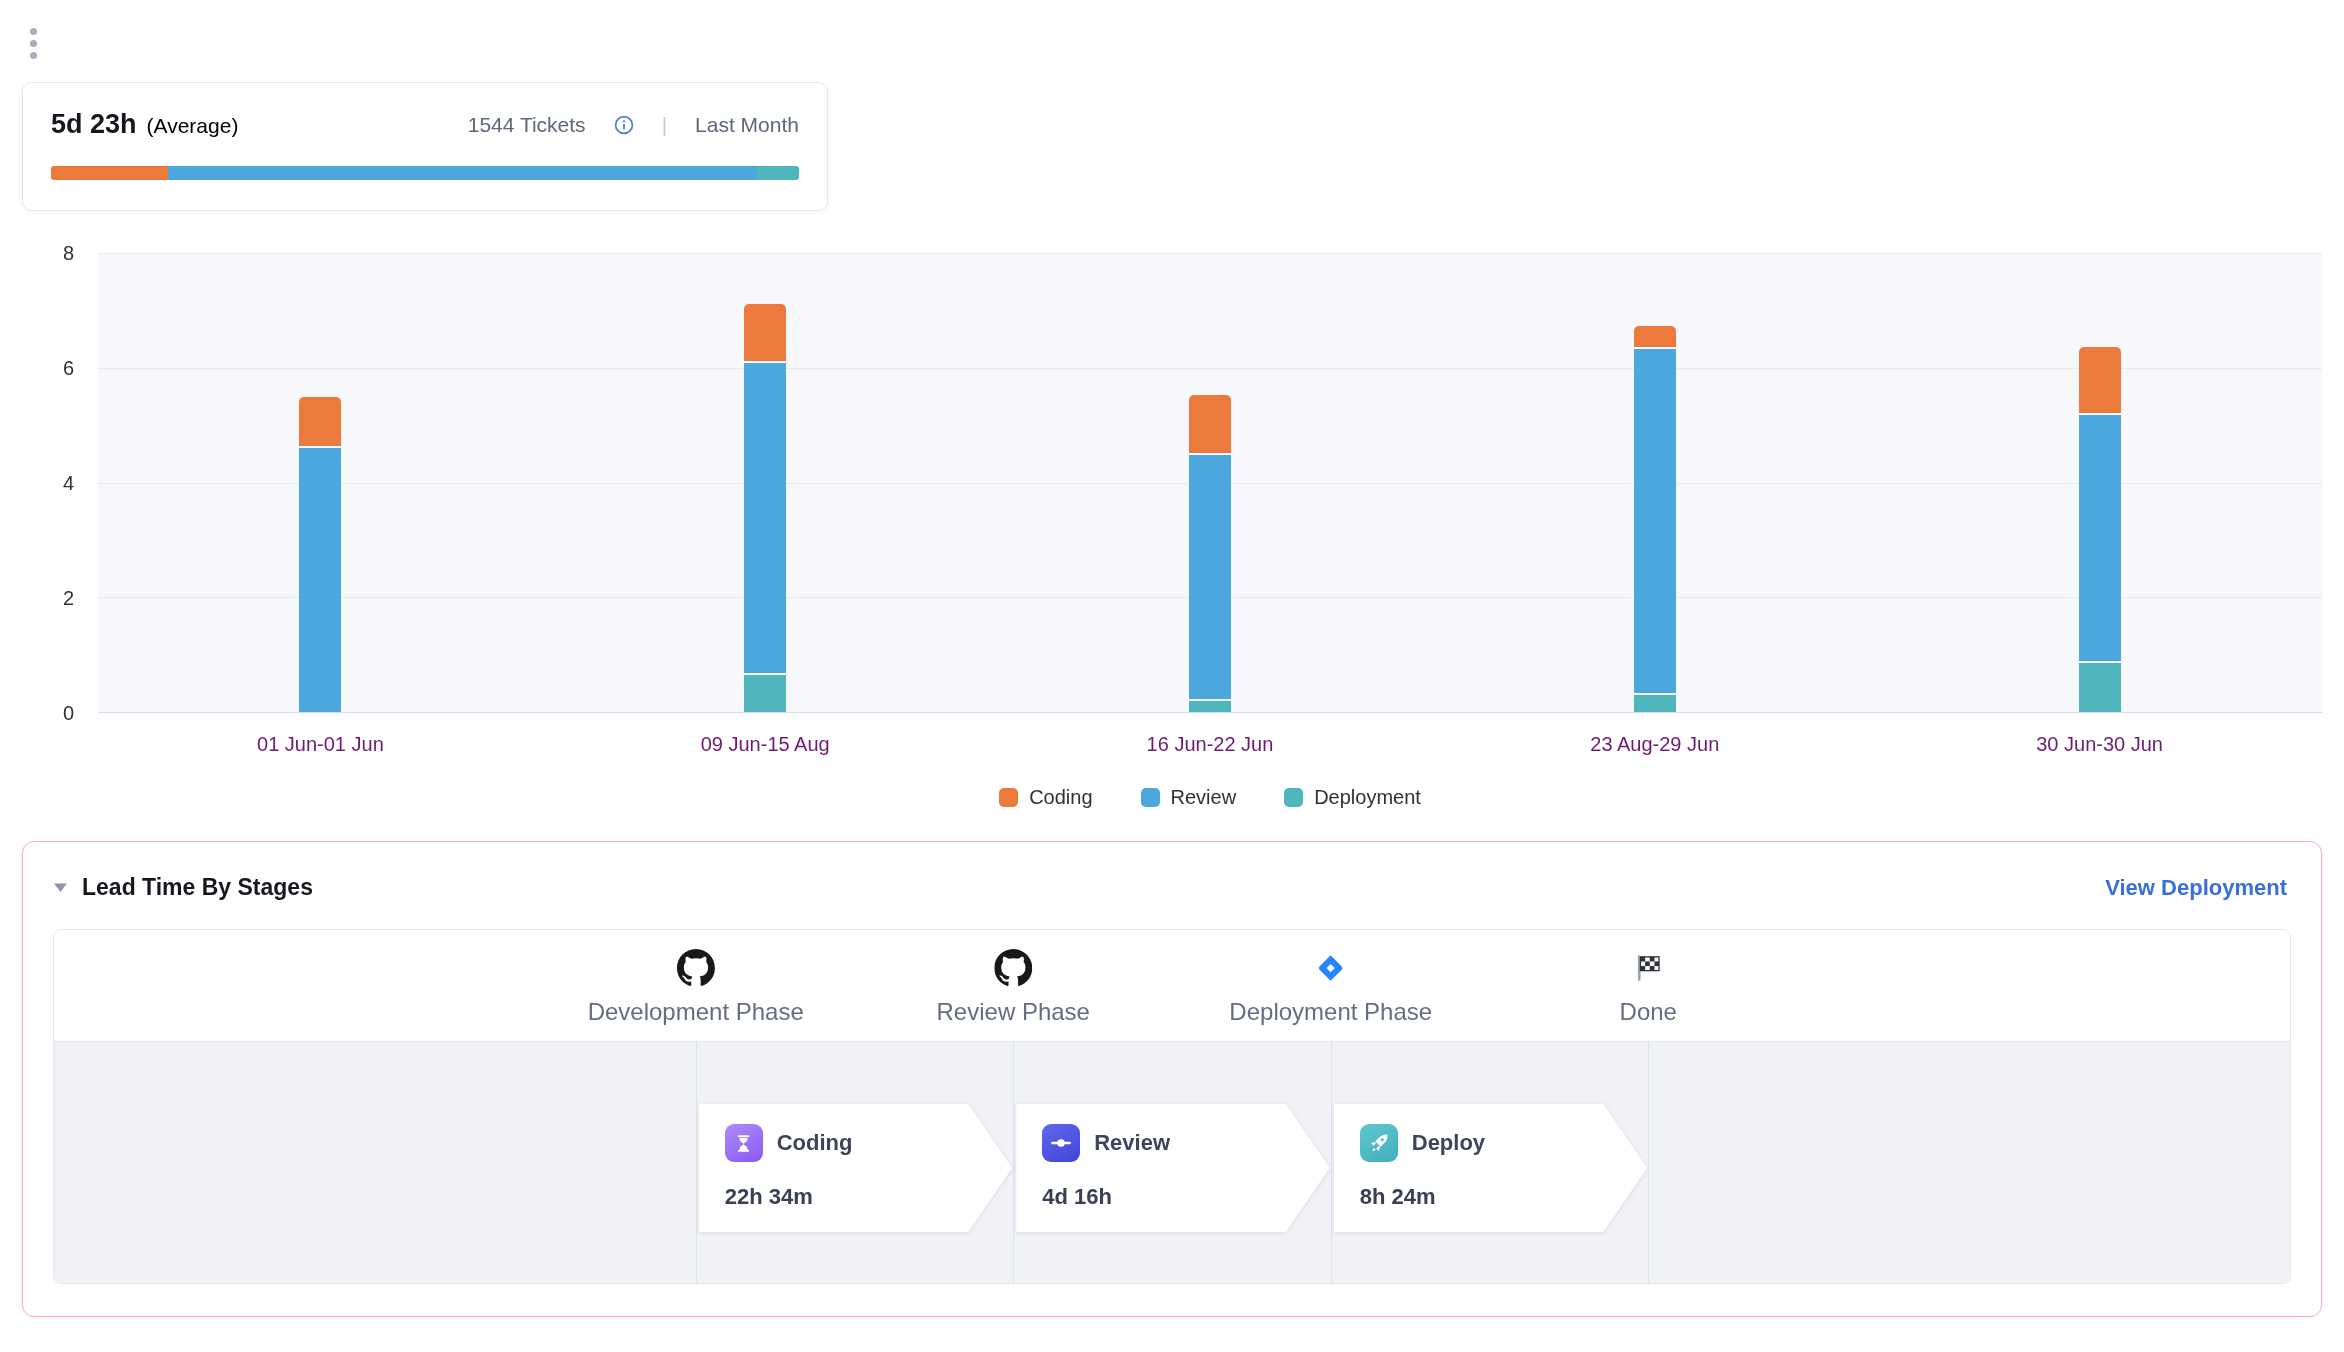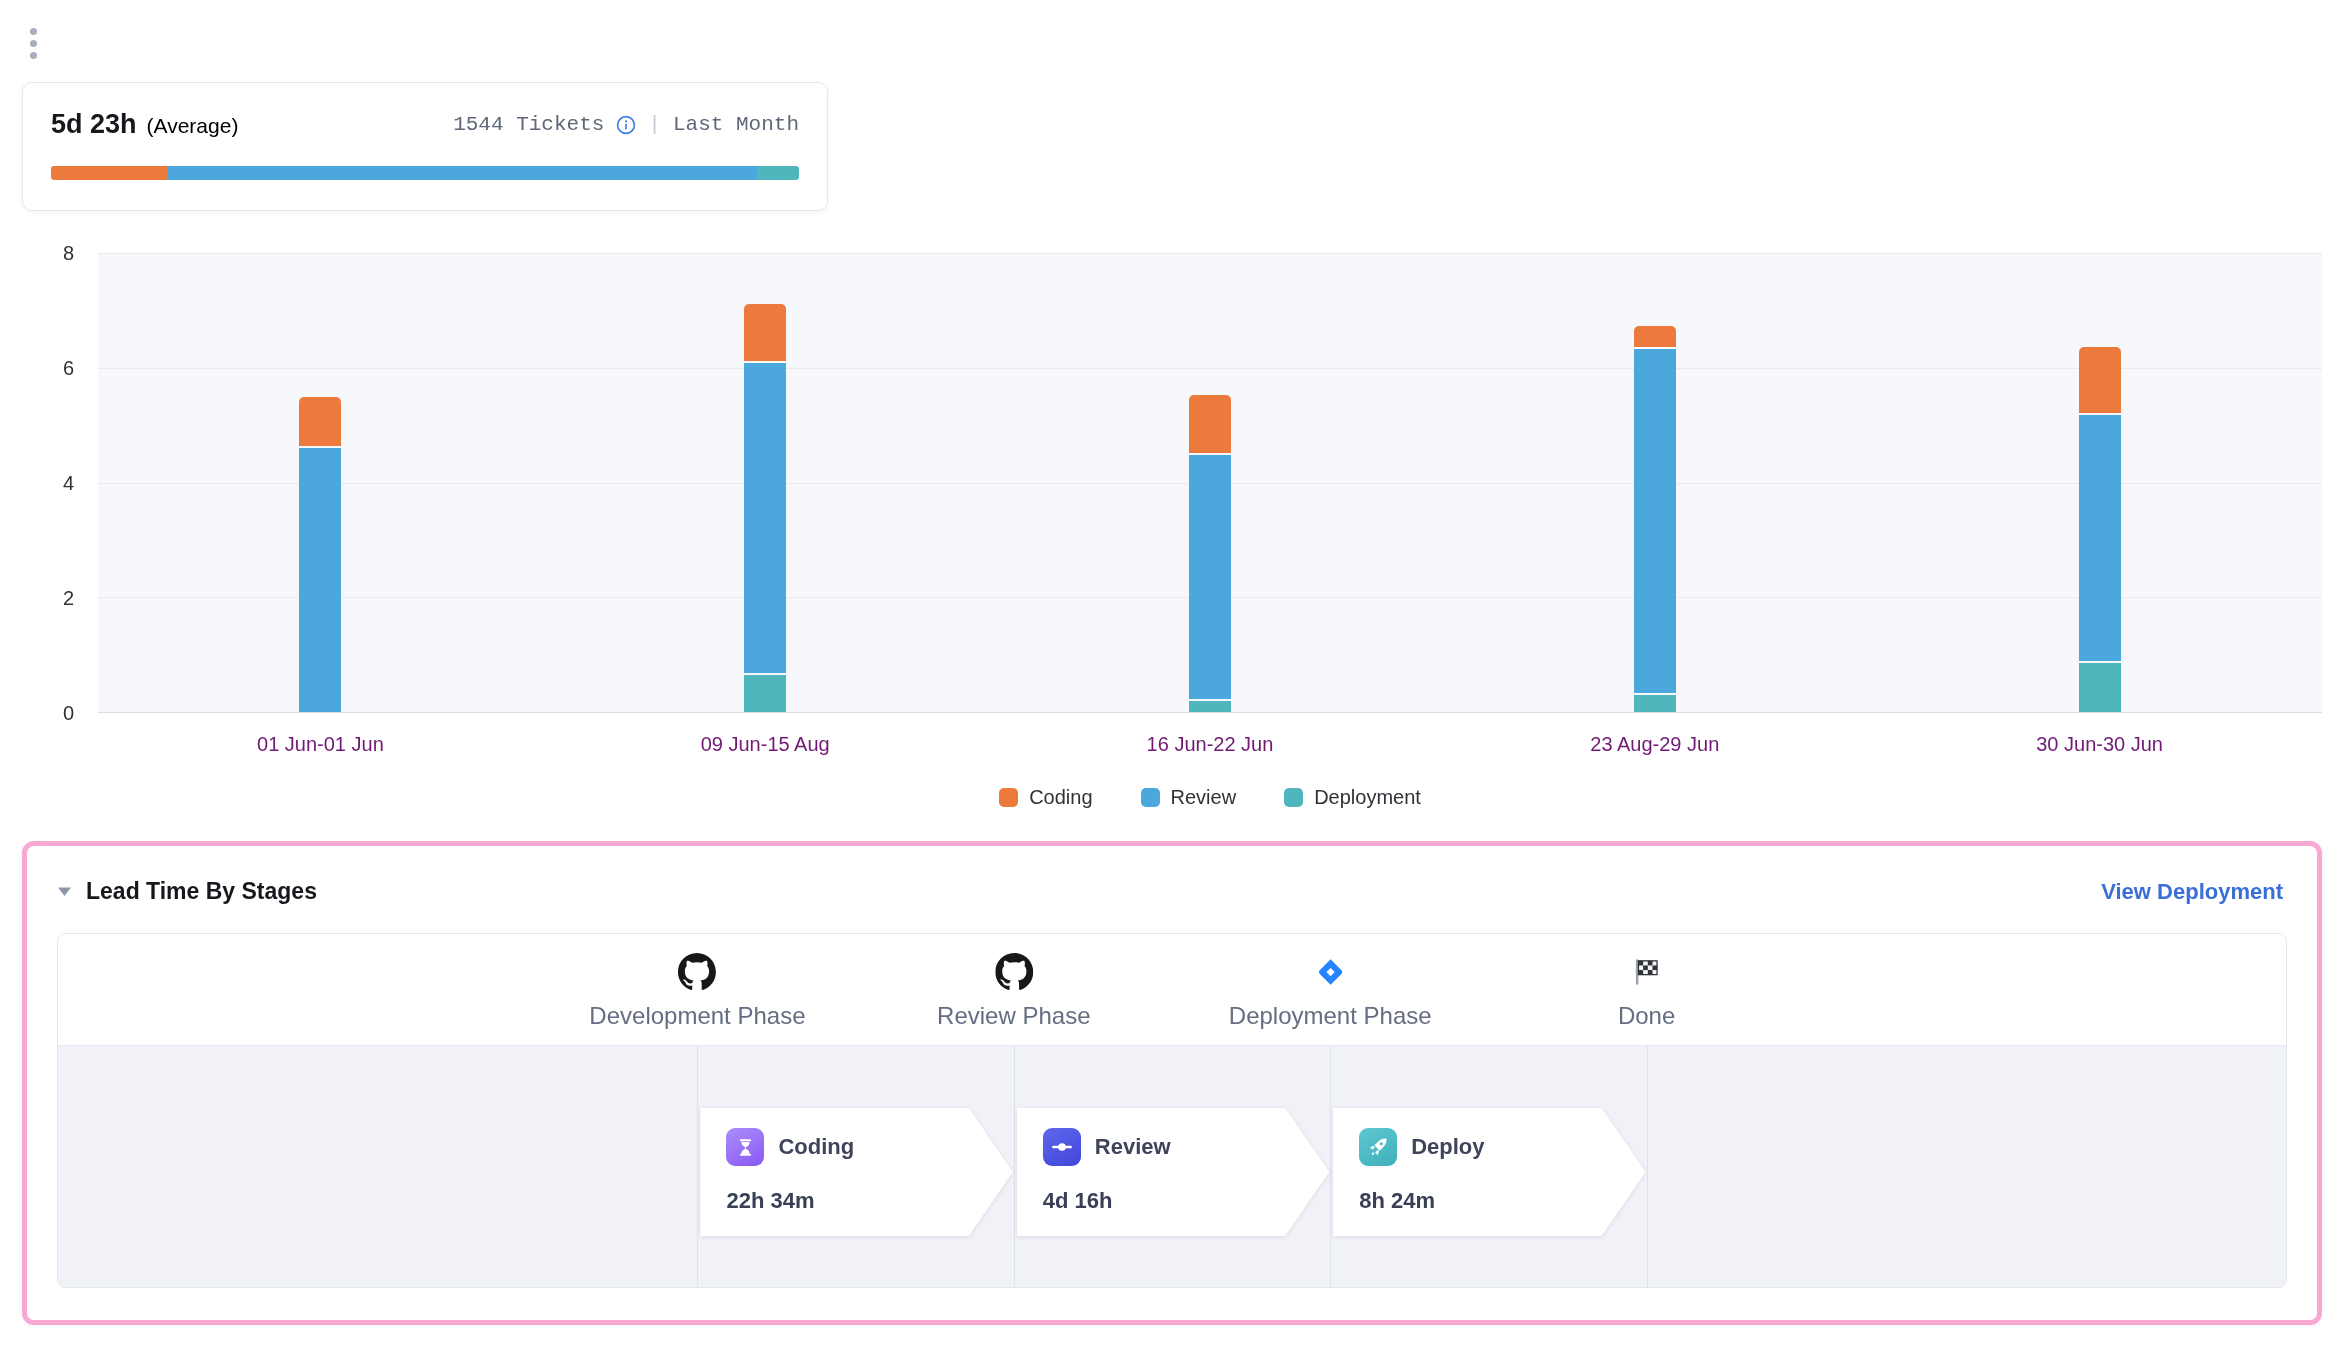--- a/index.html
+++ b/index.html
@@ -21,21 +21,21 @@
   
   .summary-card {
     width: 806px; border: 1px solid #e4e7ec; border-radius: 10px; background: #fff;
     box-shadow: 0 1px 4px rgba(16,24,40,.06);
     padding: 26px 28px 30px; margin-top: 12px;
   }
   .summary-top { display: flex; justify-content: space-between; align-items: center; }
   .avg-left { display: flex; align-items: baseline; gap: 10px; }
   .avg-value { font-size: 27px; font-weight: 700; }
   .avg-label { font-size: 21px; color: #000000; }
-  .summary-right { display: flex; align-items: center; gap: 12px; color: #5d6878; font-size: 21px; font-family: Liberation Mono, monospace; }
+  .summary-right { display: flex; align-items: center; gap: 28px; color: #5d6878; font-size: 21px; }
   .summary-right .pipe { color: #c4cad6; }
   .dist-bar { margin-top: 26px; height: 14px; border-radius: 3px; overflow: hidden; display: flex; width: 100%; }
   .dist-bar span { height: 100%; display: block; }
 
   
   .chart-wrap { margin-top: 42px; }
   .chart-row { display: flex; }
   .y-axis { width: 76px; position: relative; height: 460px; }
   .y-tick { position: absolute; right: 24px; transform: translateY(-50%); font-size: 20px; color: #2f3237; }
   .plot { flex: 1; position: relative; height: 460px; background: #f7f8fb; border-bottom: 1px solid #d9dce3; }
@@ -45,21 +45,21 @@
   .bar-col { width: 42px; height: 100%; display: flex; flex-direction: column; justify-content: flex-end; gap: 2px; }
   .x-row { display: flex; padding-left: 76px; margin-top: 20px; }
   .x-label { flex: 1; text-align: center; font-size: 20px; color: #701a75; }
   .legend { display: flex; justify-content: center; align-items: center; gap: 48px; margin-top: 30px; padding-left: 76px; }
   .legend-item { display: flex; align-items: center; gap: 11px; cursor: pointer; }
   .legend-swatch { width: 19px; height: 19px; border-radius: 5px; display: block; }
   .legend-label { font-size: 20px; color: #2f3237; }
 
   
   .stages-panel {
-    margin-top: 32px; border: 5px solid #f9a8d4; border-radius: 12px; background: #fff;
+    margin-top: 32px; border: 1px solid #f9a8d4; border-radius: 12px; background: #fff;
     box-shadow: 0 1px 4px rgba(16,24,40,.05);
   }
   .stages-header { display: flex; justify-content: space-between; align-items: center; padding: 32px 34px 24px 30px; }
   .stages-title-wrap { display: flex; align-items: center; gap: 14px; cursor: pointer; }
   .stages-title { font-size: 23px; font-weight: 700; }
   .drilldown-link { font-size: 22px; font-weight: 700; color: #3a6fd9; text-decoration: none; cursor: pointer; }
   .stages-table { margin: 4px 30px 32px; border: 1px solid #e3e6ec; border-radius: 8px; overflow: hidden; }
   .phase-header { position: relative; height: 112px; background: #fff; border-bottom: 1px solid #e3e6ec; }
   .phase-item { position: absolute; top: 16px; transform: translateX(-50%); text-align: center; }
   .phase-icon { height: 44px; display: flex; align-items: center; justify-content: center; }

